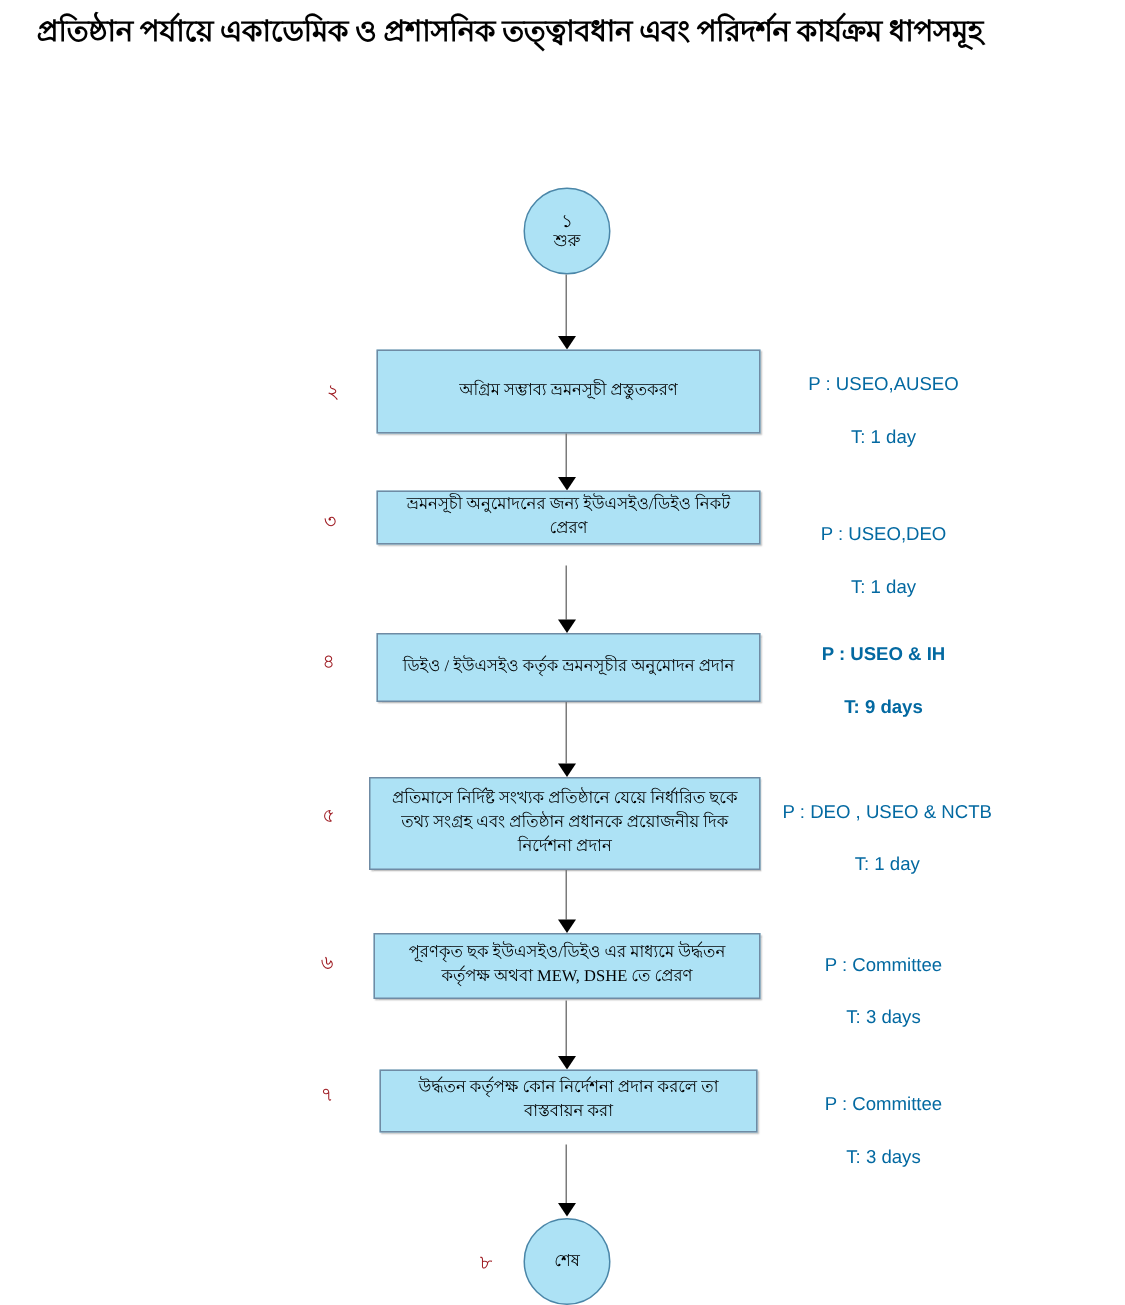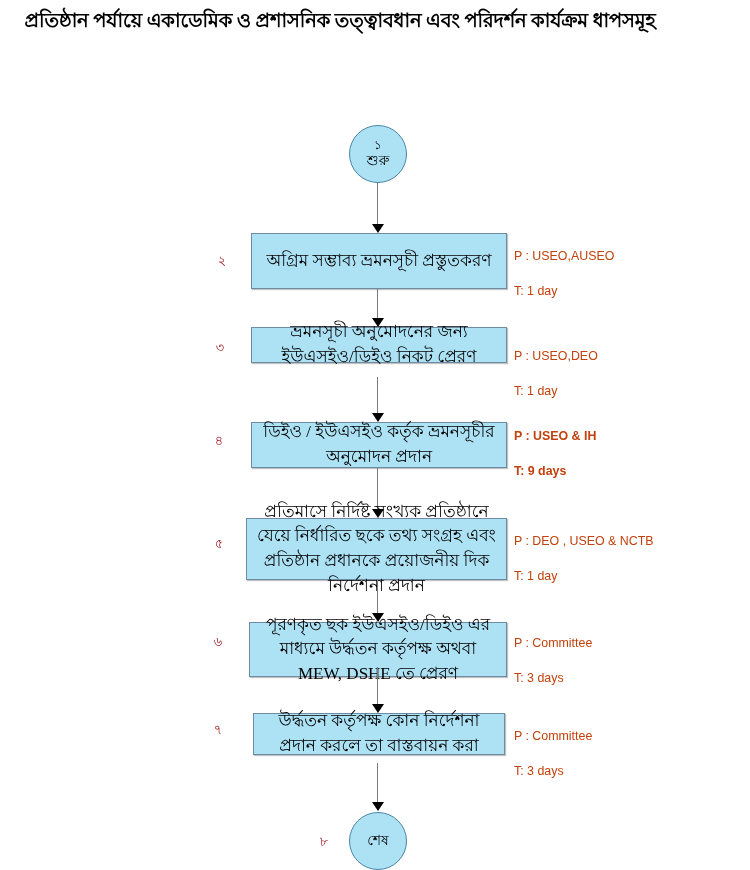--- a/index.html
+++ b/index.html
@@ -47,57 +47,57 @@
     justify-content: center;
     font-family: "Liberation Serif", serif;
     font-size: 12.5px;
     color: #000000;
     line-height: 1.15;
   }
   .terminator .num {
     font-size: 12px;
   }
   .terminator .lbl {
-    font-size: 14px;
+    font-size: 11px;
   }
   
   .box {
     position: absolute;
     background: #ADE2F5;
     border: 1px solid #6f8ba4;
     box-sizing: border-box;
     display: flex;
     align-items: center;
     justify-content: center;
     text-align: center;
     font-family: "Liberation Serif", serif;
-    font-size: 17px;
+    font-size: 11px;
     line-height: 1.45;
     color: #000000;
     padding: 2px 6px;
     box-shadow: 1px 1px 1px rgba(120,120,120,0.45);
   }
   .box-text { width: 100%; }
   
   .stepnum {
     position: absolute;
     font-family: "Liberation Serif", serif;
     font-size: 13px;
     color: #9e1b22;
     text-align: center;
     width: 24px;
   }
   
   .annot {
     position: absolute;
     font-family: "Liberation Sans", sans-serif;
     font-size: 12.4px;
-    color: #c2410c;
+    color: #0369a1;
     line-height: 1.42;
-    text-align: left;
+    text-align: center;
     white-space: pre-line;
   }
   .annot .p-line { display: block; }
   .annot .t-line { display: block; }
   
   .connector {
     position: absolute;
     width: 14px;
   }
   .conn-line {
@@ -184,21 +184,21 @@
     <span class="p-line">P : DEO , USEO &amp; NCTB</span>
     <span class="t-line">T: 1 day</span>
   </div>
 
   <div class="connector" style="left:371px; top:580px; height:42px;">
     <div class="conn-line" style="height:33px;"></div>
     <div class="conn-head" style="top:33px;"></div>
   </div>
 
   <div class="stepnum" style="left:206px; top:632px;">৬</div>
-  <div class="box" style="left:249px; top:622px; width:258px; height:55px;">
+  <div class="box" style="left:249px; top:622px; width:258px; height:44px;">
     <div class="box-text">পূরণকৃত ছক ইউএসইও/ডিইও  এর মাধ্যমে উর্দ্ধতন কর্তৃপক্ষ অথবা MEW, DSHE তে প্রেরণ</div>
   </div>
   <div class="annot" style="left:514px; top:617px; width:150px;">
     <span class="p-line">P : Committee</span>
     <span class="t-line">T: 3 days</span>
   </div>
 
   <div class="connector" style="left:371px; top:667px; height:46px;">
     <div class="conn-line" style="height:37px;"></div>
     <div class="conn-head" style="top:37px;"></div>

